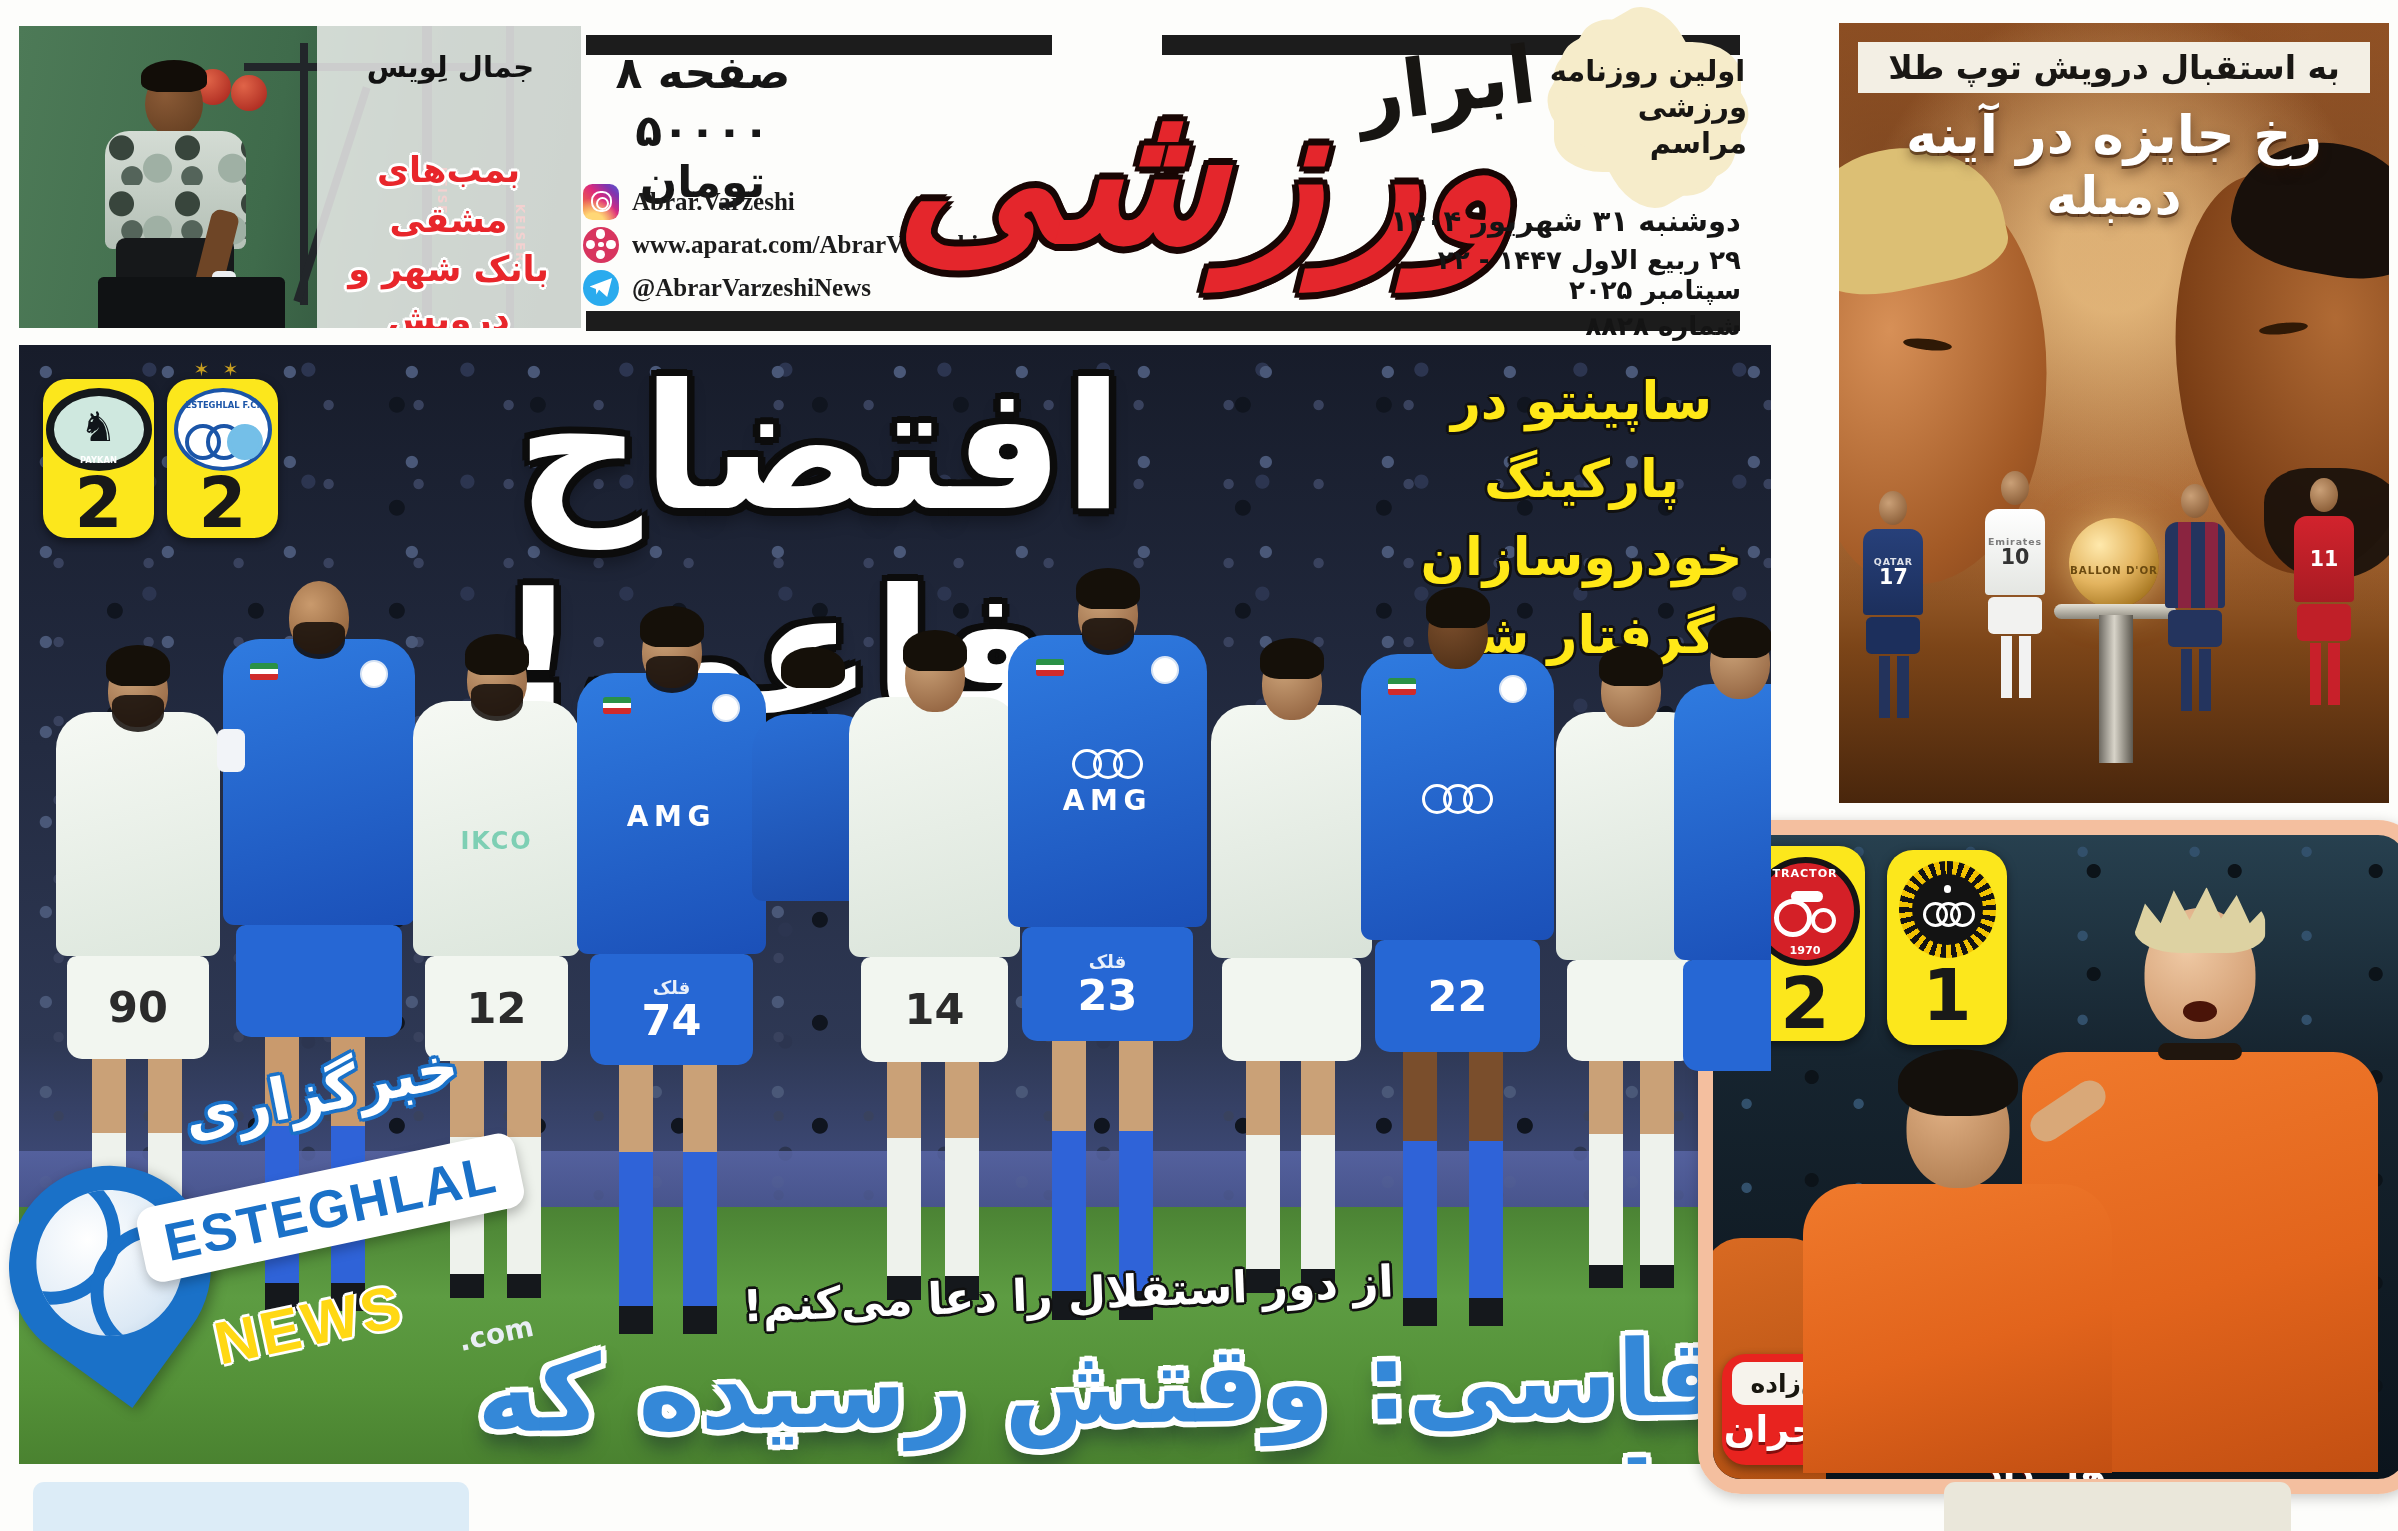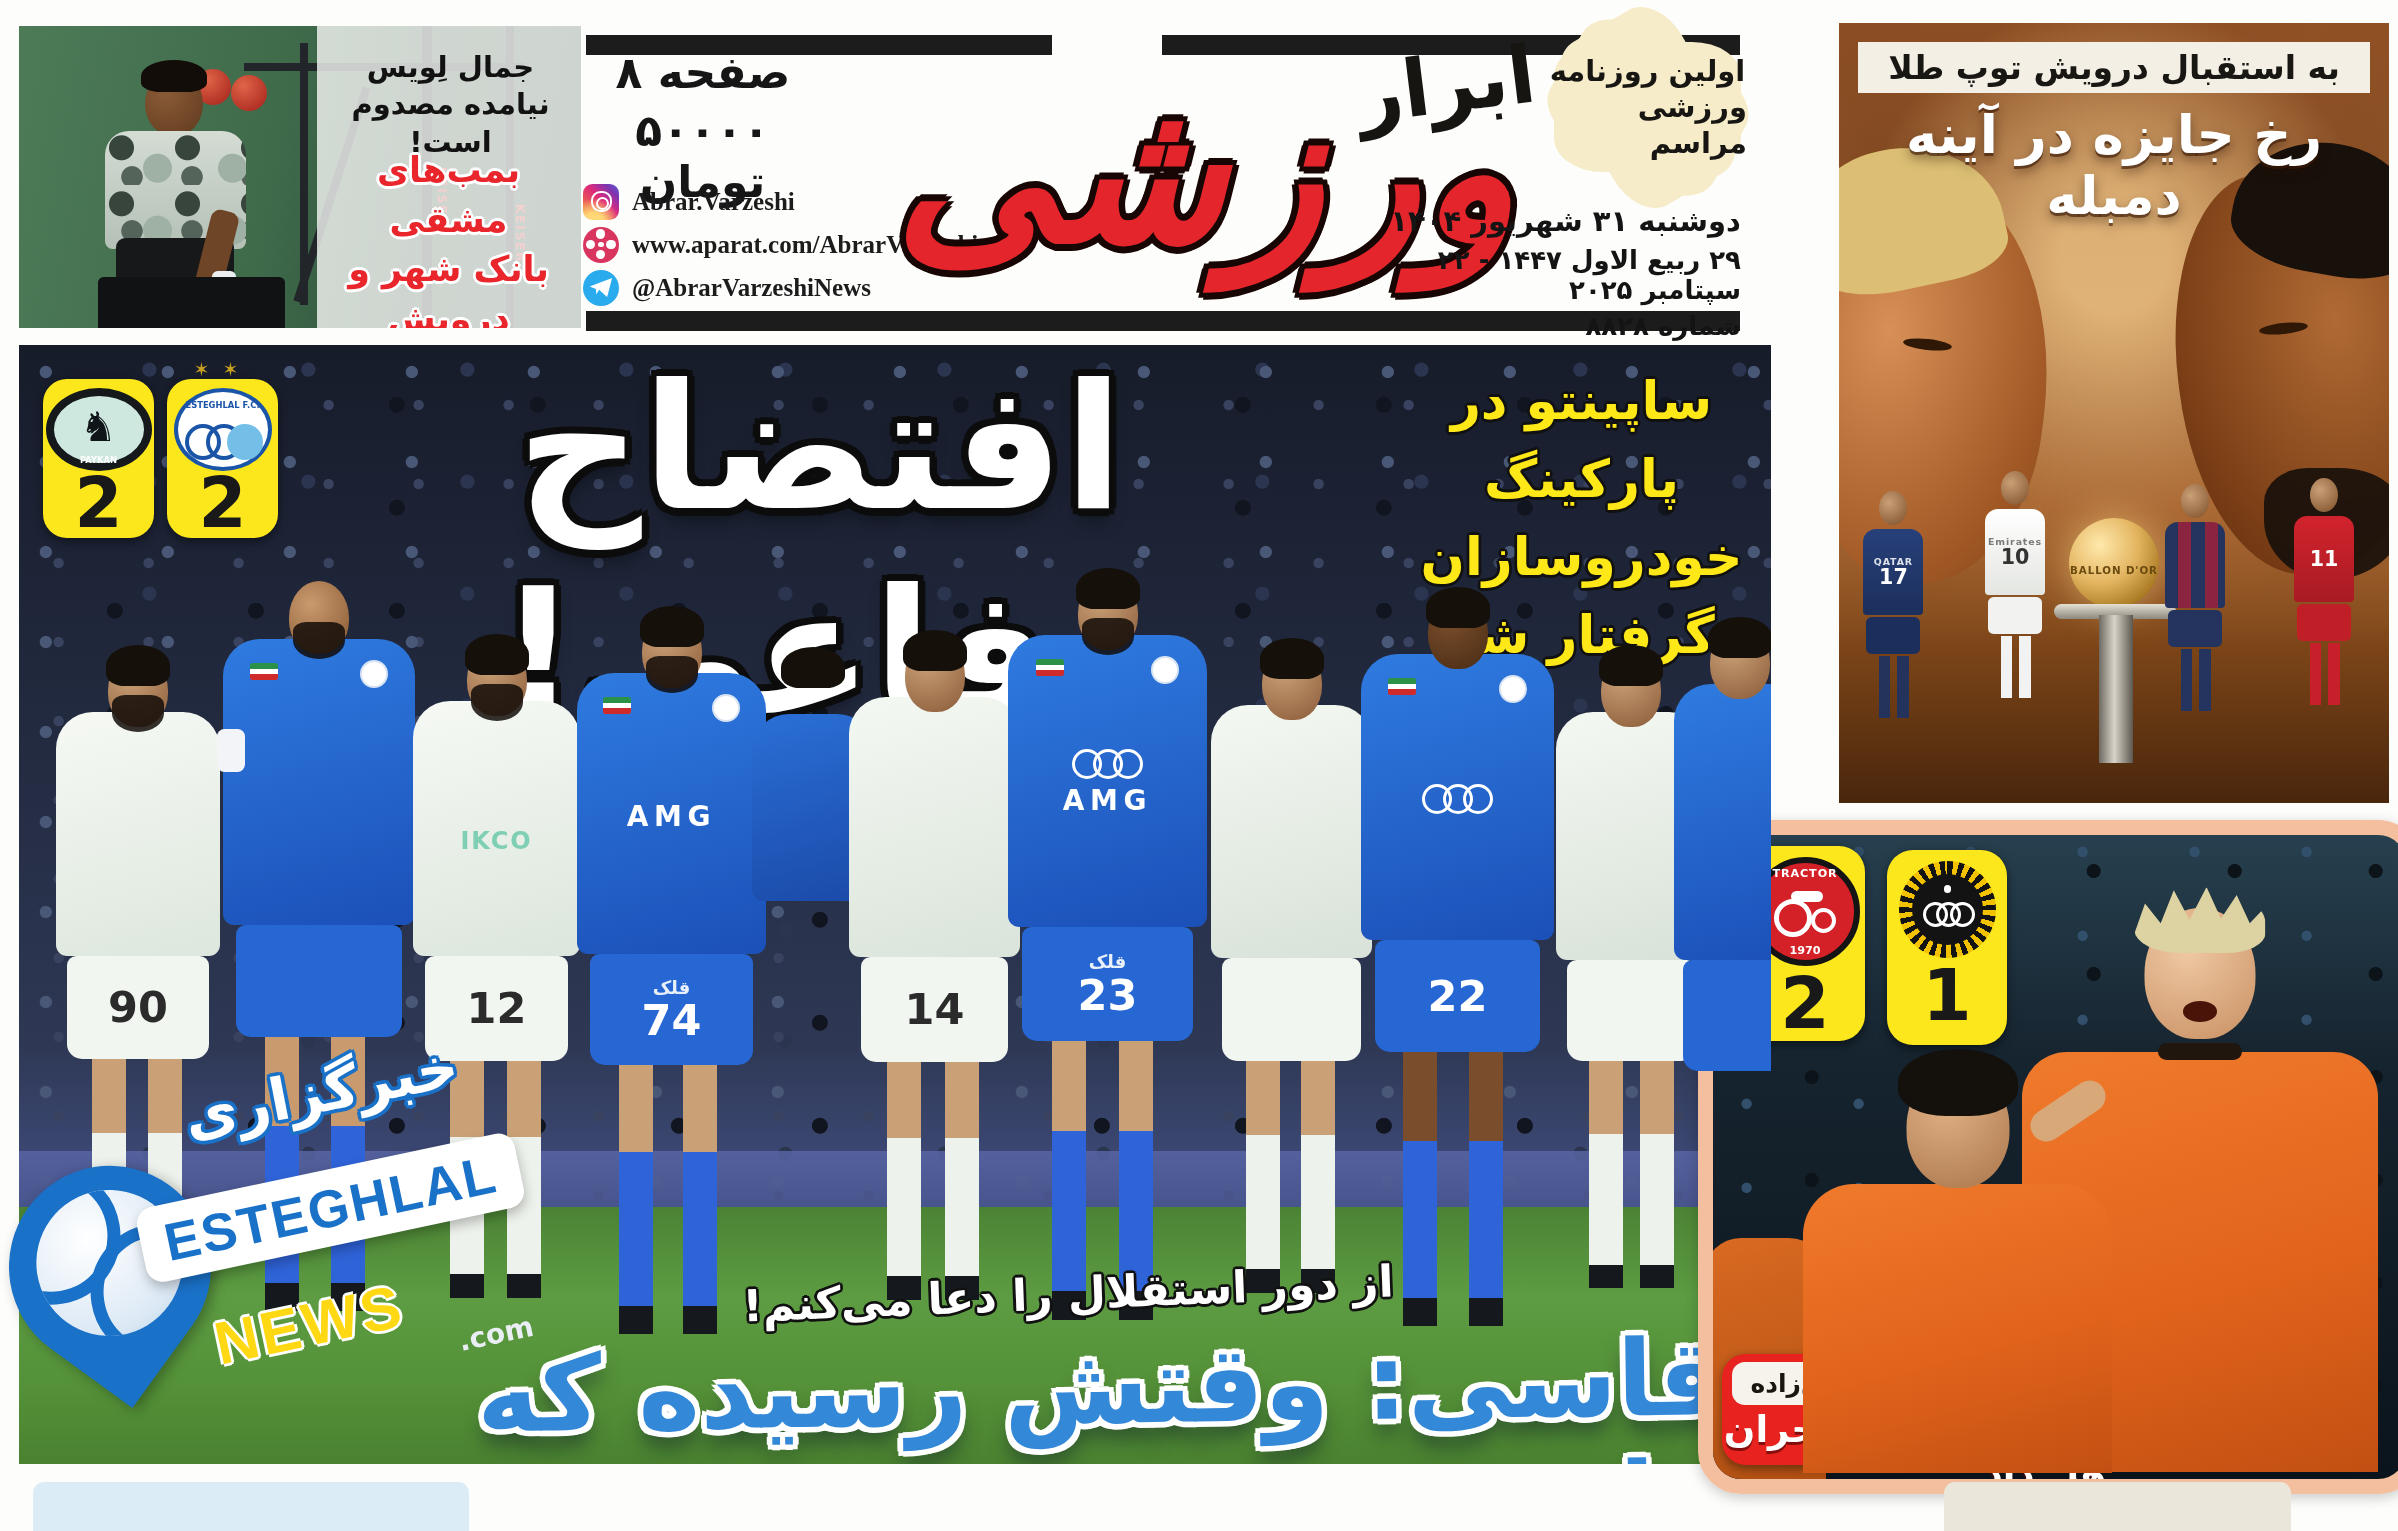--- a/index.html
+++ b/index.html
@@ -287,21 +287,20 @@
       <div class="abs" style="left:193px;top:245px;width:24px;height:52px;background:#eceff1;border-radius:5.6px;"></div>
       <div class="abs" style="left:184px;top:292px;width:49px;height:15px;background:#dfe3e6;border-radius:5.6px;"></div>
       <div class="abs" style="left:79px;top:251px;width:187px;height:66px;background:#101214;border-radius:5.6px;"></div>
     </div>
     <span class="keiser" style="left:416px;top:141px;">KEISER</span>
     <span class="keiser" style="left:494px;top:178px;">KEISER</span>
 
     <div class="gwash"></div>
     <div class="abs kick rtl" style="left:309px;top:22.5px;width:245px;">
       <div>جمال لِویس</div>
-      <div>نیامده مصدوم است!</div>
     </div>
     <div class="abs reds ow3 rtl" style="left:302px;top:120px;width:255px;">
       <div>بمب‌های مشقی</div>
       <div>بانک شهر و درویش</div>
 
     </div>
   </section>
 
   <section class="abs ballon">
 

